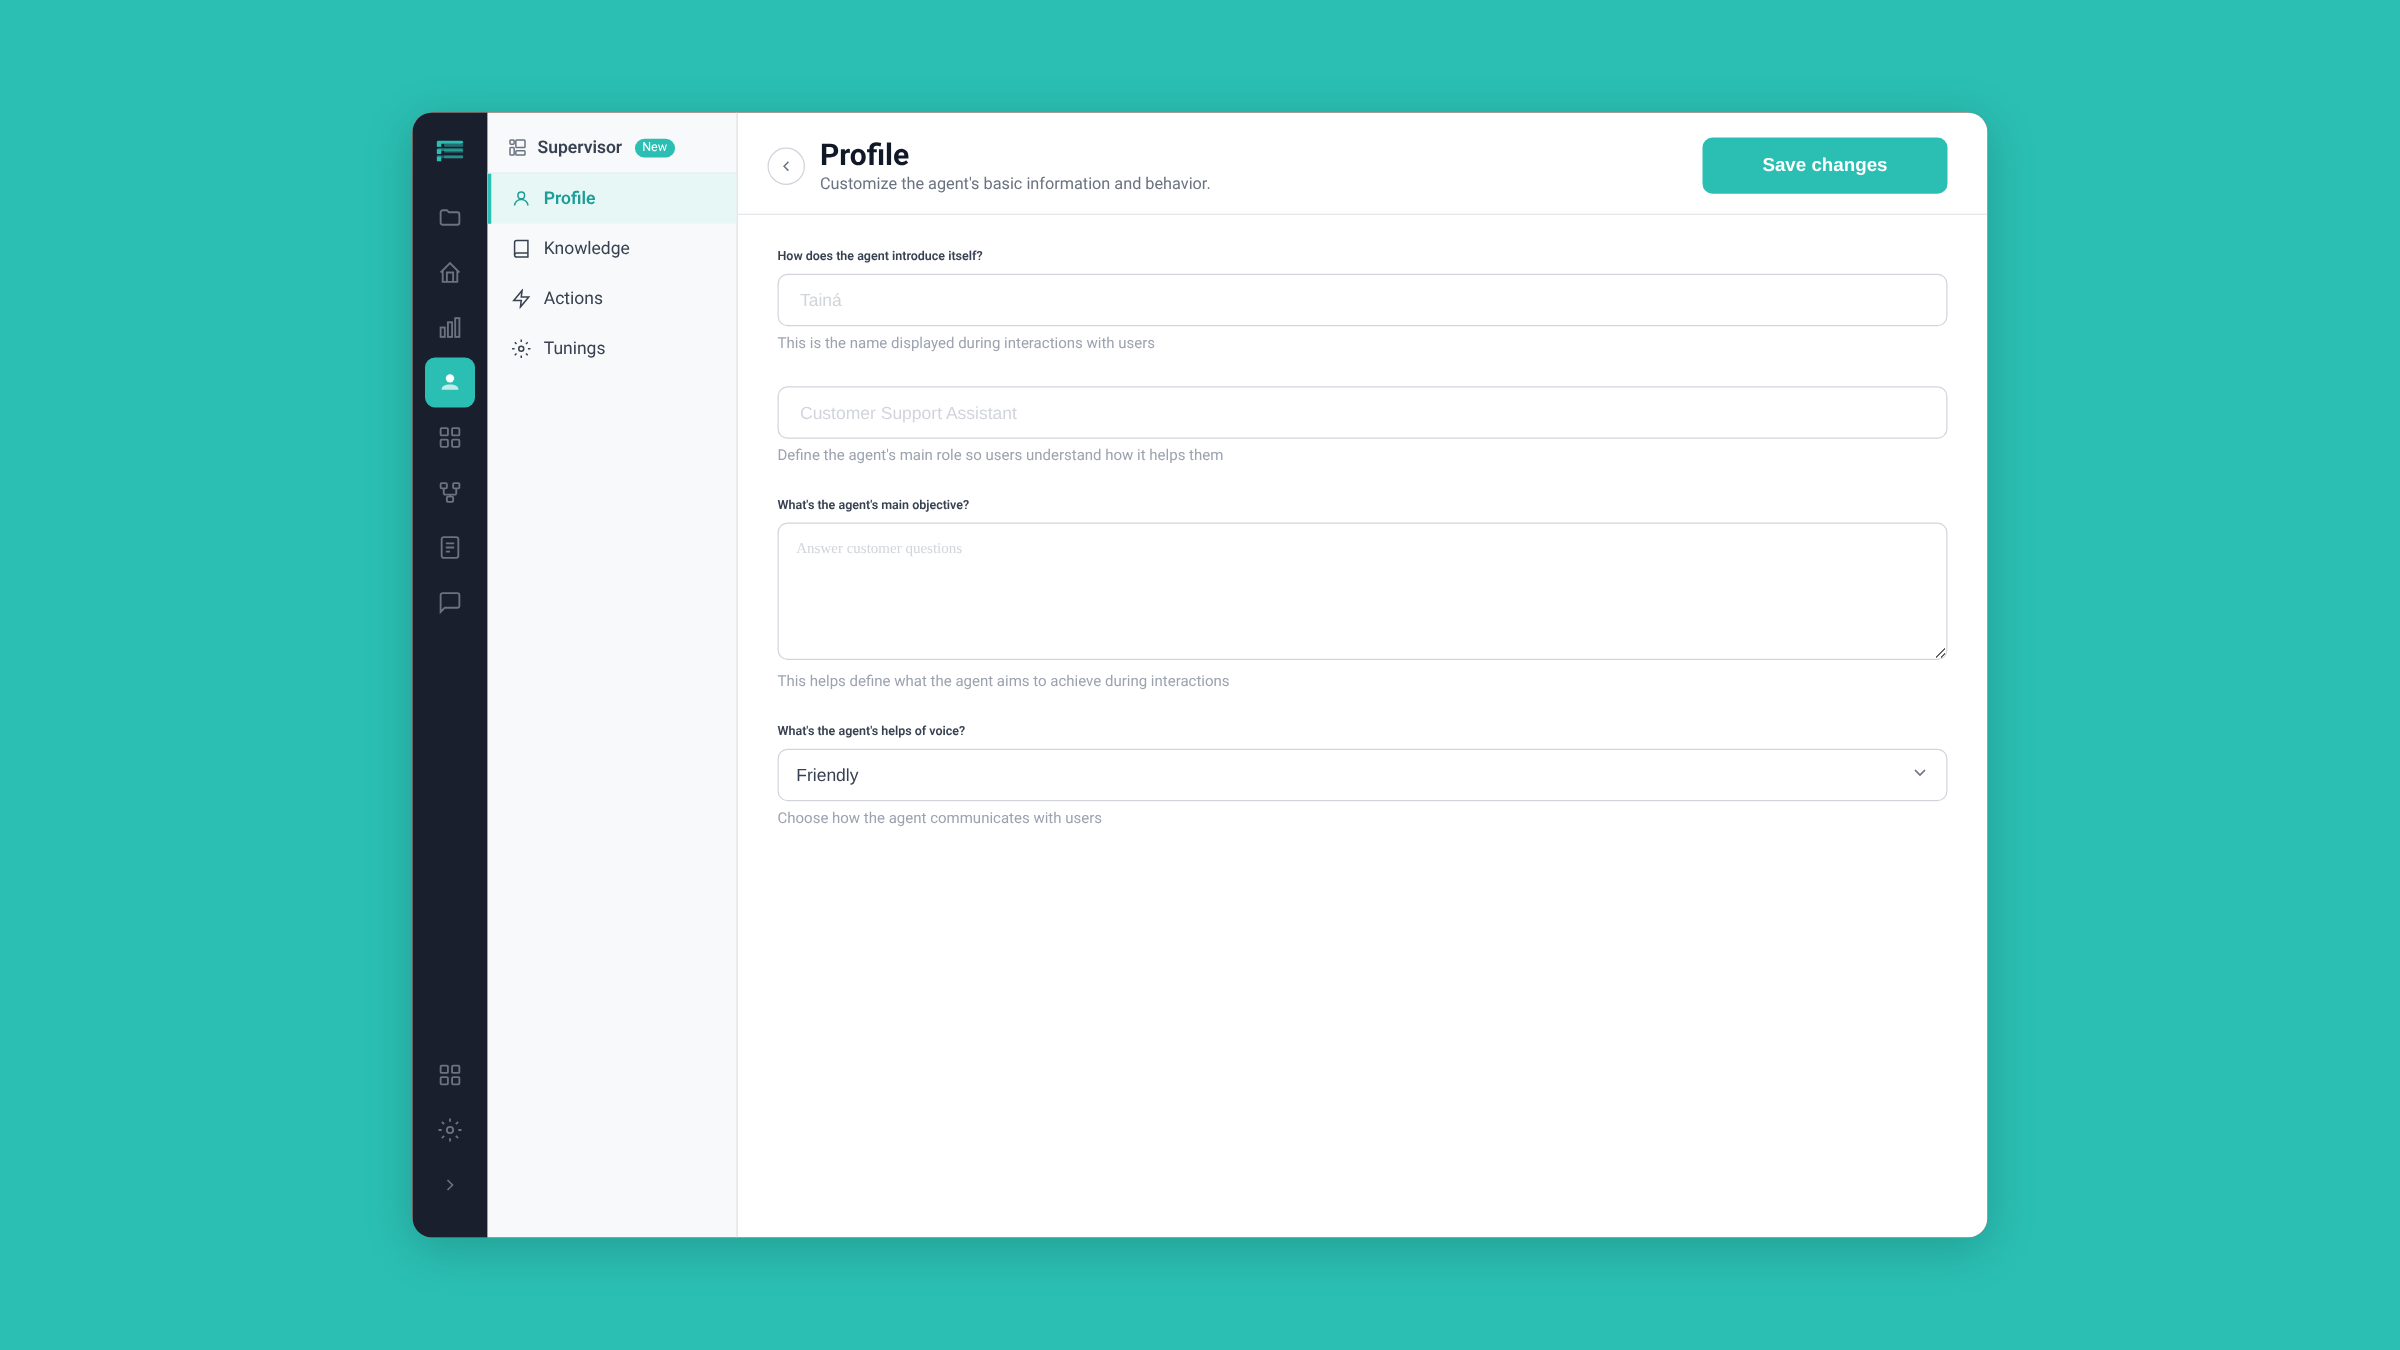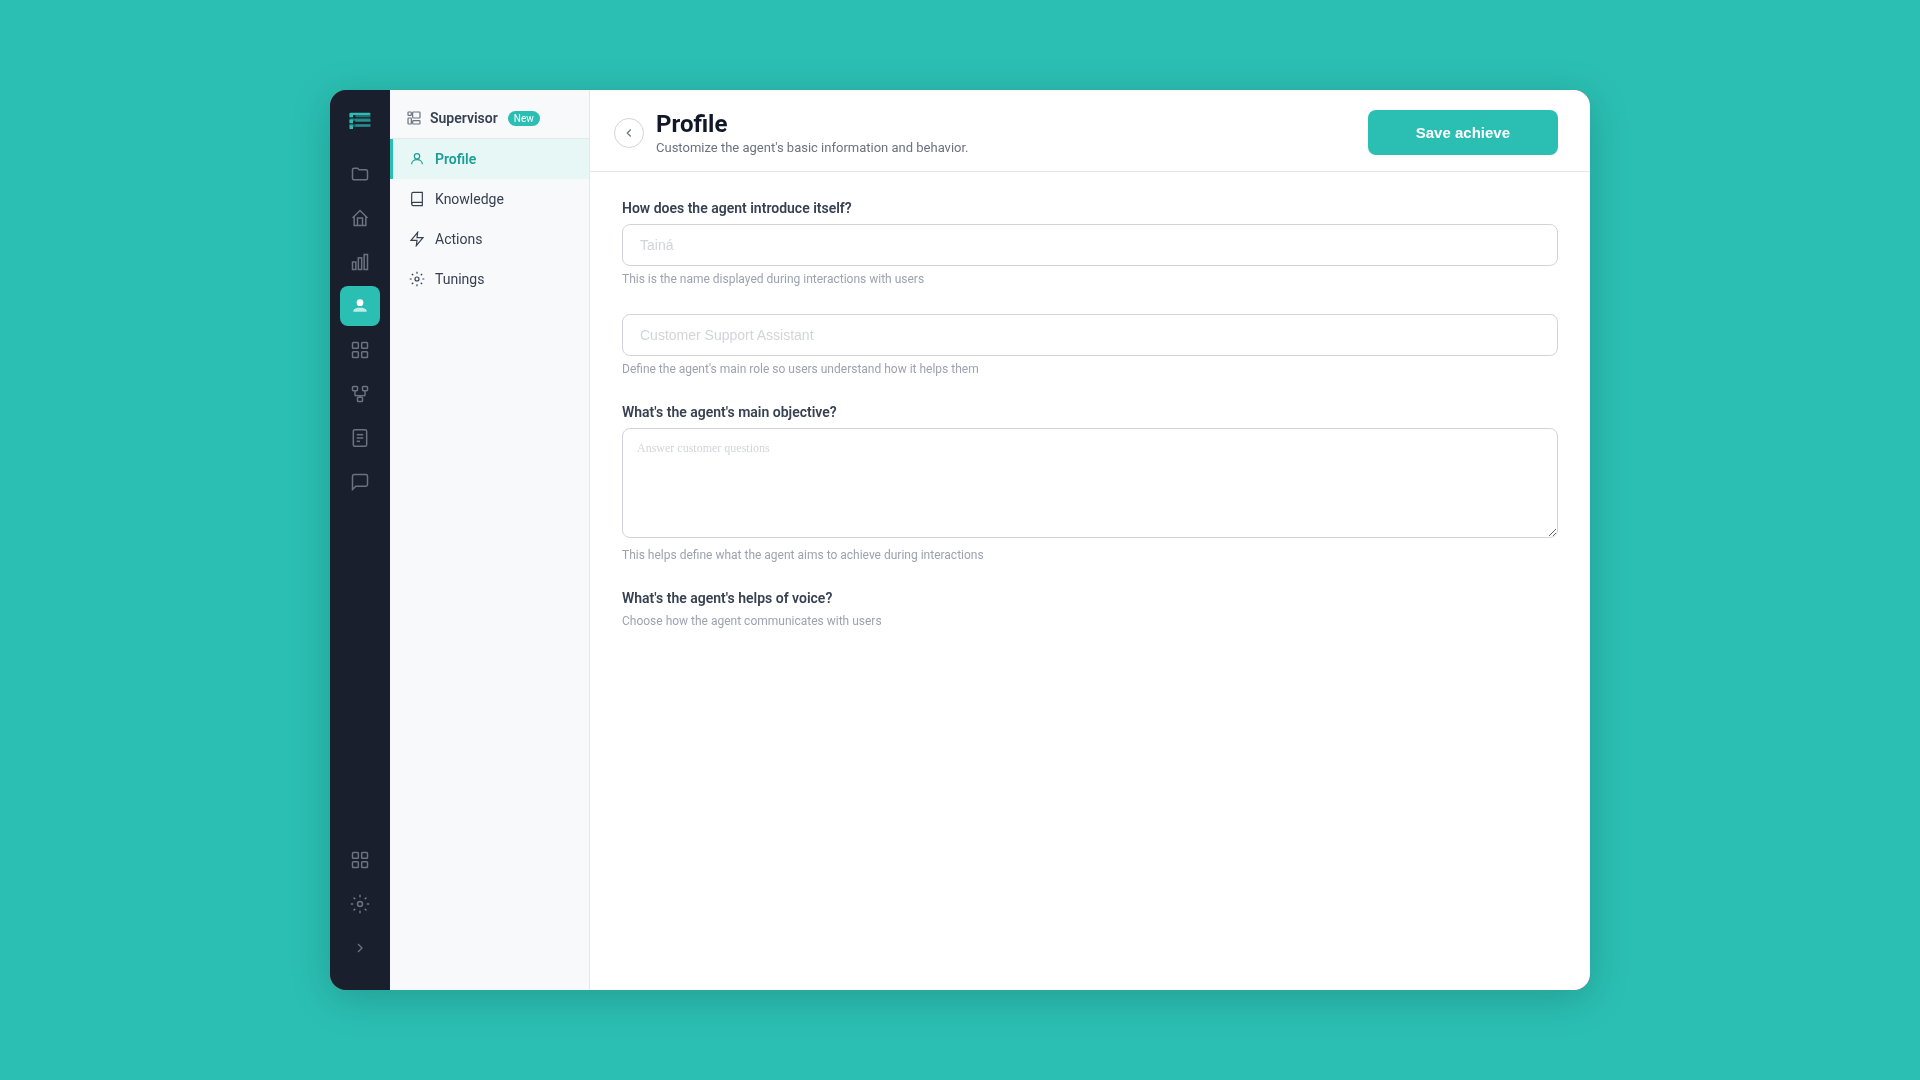--- a/index.html
+++ b/index.html
@@ -186,21 +186,21 @@
     
     .form-area {
       flex: 1;
       overflow-y: auto;
       padding: 28px 32px;
     }
     .form-group {
       margin-bottom: 28px;
     }
     .form-label {
-      font-size: 14px;
+      font-size: 10px;
       font-weight: 600;
       color: #374151;
       margin-bottom: 8px;
       display: block;
     }
     .form-hint {
       font-size: 12px;
       color: #9ca3af;
       margin-top: 6px;
     }
@@ -404,21 +404,21 @@
           <button class="back-btn">
             <svg viewBox="0 0 24 24" fill="none" stroke="currentColor" stroke-width="2">
               <polyline points="15 18 9 12 15 6"></polyline>
             </svg>
           </button>
           <div class="header-title-group">
             <h1 class="page-title">Profile</h1>
             <p class="page-subtitle">Customize the agent's basic information and behavior.</p>
           </div>
         </div>
-        <button class="save-btn">Save achieve</button>
+        <button class="save-btn">Save changes</button>
       </div>
 
       <div class="form-area">
 
         <div class="form-group">
           <label class="form-label">How does the agent introduce itself?</label>
           <input type="text" class="form-input" placeholder="Tainá" style="">
           <p class="form-hint">This is the name displayed during interactions with users</p>
         </div>
 
@@ -428,18 +428,32 @@
         </div>
 
         <div class="form-group">
           <label class="form-label">What's the agent's main objective?</label>
           <textarea class="form-textarea" placeholder="Answer customer questions" style=""></textarea>
           <p class="form-hint">This helps define what the agent aims to achieve during interactions</p>
         </div>
 
         <div class="form-group">
           <label class="form-label">What's the agent's helps of voice?</label>
+          <div class="form-select-wrapper">
+            <select class="form-select">
+              <option value="Friendly" selected="">Friendly</option>
+              <option value="Professional">Professional</option>
+              <option value="Casual">Casual</option>
+              <option value="Formal">Formal</option>
+              <option value="Empathetic">Empathetic</option>
+            </select>
+            <span class="select-chevron">
+              <svg viewBox="0 0 24 24" fill="none" stroke="currentColor" stroke-width="2">
+                <polyline points="6 9 12 15 18 9"></polyline>
+              </svg>
+            </span>
+          </div>
           <p class="form-hint">Choose how the agent communicates with users</p>
         </div>
       </div>
     </div>
   </div>
 </div>
 
 </body></html>

